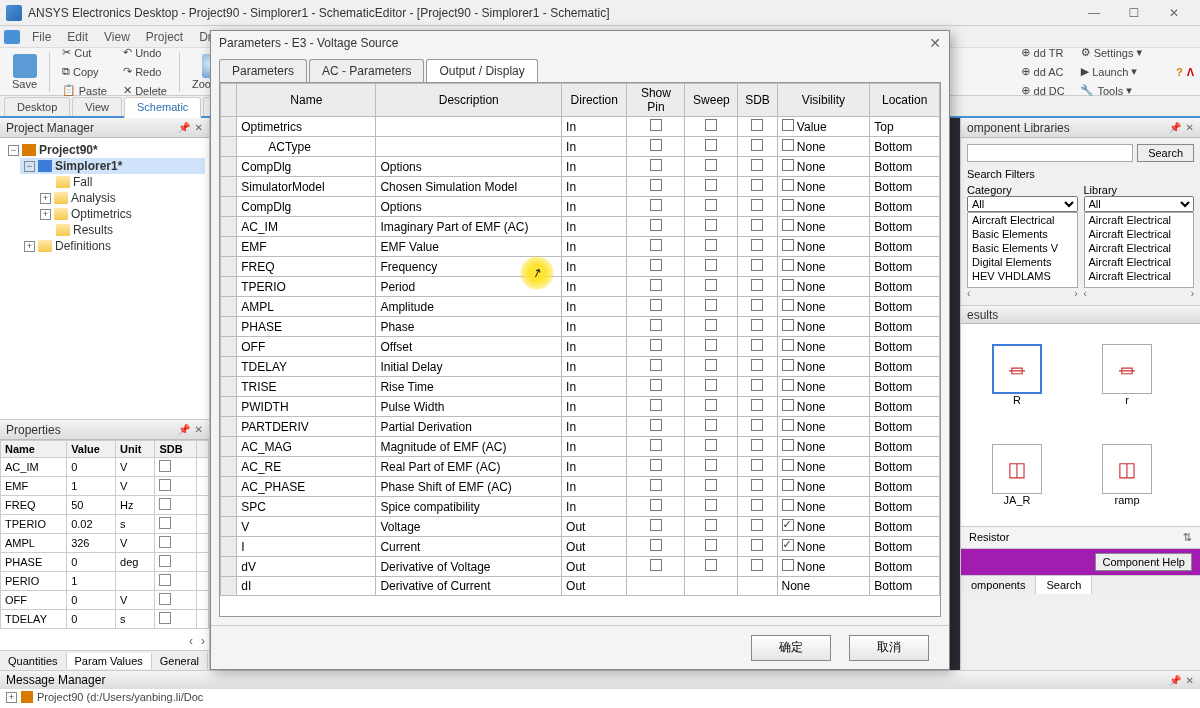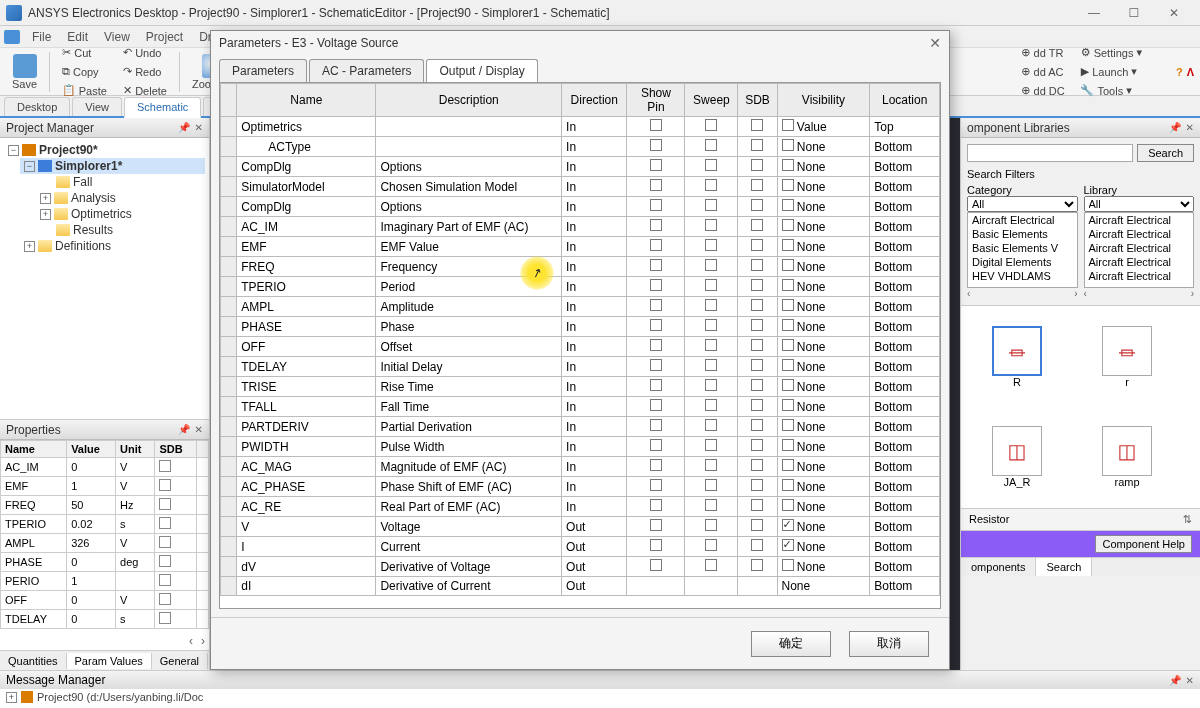--- a/index.html
+++ b/index.html
@@ -68,21 +68,21 @@
 .filters select { width:100%; font-size:11px; }
 .filters .listbox { border:1px solid #aaa; background:#fff; height:76px; overflow:auto; font-size:11px; }
 .filters .listbox div { padding:1px 4px; }
 .filters .scrollrow { display:flex; justify-content:space-between; font-size:10px; color:#666; }
 .results { border-top:1px solid #ccc; display:flex; flex-direction:column; flex:1; }
 .results .thumbs { display:flex; flex-wrap:wrap; padding:6px; gap:10px; background:#fff; overflow:auto;}
 .results .thumb { width:100px; height:90px; display:flex; flex-direction:column; align-items:center; justify-content:center; font-size:11px;}
 .results .thumb .box { width:50px; height:50px; border:2px solid #3b7dd8; display:flex; align-items:center; justify-content:center; }
 .results .thumb.plain .box { border:1px solid #aaa; }
 .results .namerow { display:flex; justify-content:space-between; padding:4px 8px; border-top:1px solid #ccc; font-size:11px; background:#f4f4f4;}
-.results .helprow { display:flex; justify-content:flex-end; padding:4px 8px; border-top:1px solid #ccc; background:#8b5cf6;}
+.results .helprow { display:flex; justify-content:flex-end; padding:4px 8px; border-top:1px solid #ccc; background:#a21caf;}
 .results .helprow button { font-size:11px; padding:2px 6px; border:1px solid #888; background:#eee;}
 .results .bottomtabs { display:flex; font-size:11px; border-top:1px solid #ccc; background:#eee;}
 .results .bottomtabs div { padding:3px 10px; border-right:1px solid #ccc;}
 .results .bottomtabs .active{ background:#fff;}
 
 
 .msgmgr { height: 38px; border-top:1px solid #ccc; background:#fff; }
 .msgmgr .hdr { height:18px; background:linear-gradient(#f4f4f4,#ddd); font-size:12px; padding:0 6px; display:flex; align-items:center;}
 .msgmgr .body { font-size:11px; padding:2px 6px; color:#444; display:flex; align-items:center; gap:4px;}
 .msgmgr .body .toggle { width:11px; height:11px; border:1px solid #888; font-size:9px; line-height:9px; text-align:center;}
@@ -95,21 +95,21 @@
 .modal .mtabs .mtab { padding:4px 12px; border:1px solid #999; border-bottom:none; background:#eee; margin-right:2px; border-radius:3px 3px 0 0; color:#333;}
 .modal .mtabs .mtab.active { background:#fff; }
 .modal .gridarea { flex:1; margin:0 8px 8px; border:1px solid #999; background:#fff; overflow:auto; position:relative;}
 .modal table { width:100%; border-collapse:collapse; font-size:12px; }
 .modal th, .modal td { border:1px solid #bbb; padding:2px 4px; background:#fff; }
 .modal th { background:#ececec; font-weight:normal; text-align:center; }
 .modal td.rowhdr { background:#ececec; width:14px; }
 .modal .chk { width:12px; height:12px; border:1px solid #777; display:inline-block; background:#fff; position:relative;}
 .modal .chk.shadow::before { content:""; position:absolute; left:-3px; top:-1px; width:12px; height:12px; border:1px solid #aaa; background:#fff; z-index:-1;}
 .modal .chk.checked::after { content:"✓"; position:absolute; left:0; top:-2px; font-size:11px; color:#333;}
-.modal .btnrow { height:52px; display:flex; justify-content:flex-end; align-items:center; gap:18px; padding:0 20px; border-top:1px solid #ccc;}
+.modal .btnrow { height:44px; display:flex; justify-content:flex-end; align-items:center; gap:18px; padding:0 20px; border-top:1px solid #ccc;}
 .modal .btnrow button { width:80px; height:26px; border:1px solid #888; background:linear-gradient(#fff,#e6e6e6); font-size:12px;}
 
 
 .cursor-hl { position:absolute; width:34px; height:34px; border-radius:50%; background: radial-gradient(circle,#ffe432 35%, rgba(255,228,50,.5) 65%, rgba(255,228,50,0) 72%); z-index: 50; pointer-events:none; display:flex; align-items:center; justify-content:center;}
 .cursor-hl::after { content:"↖"; transform: scaleX(-1) rotate(20deg); font-size:12px; color:#222;}
 </style>
 </head>
 <body>
 
 <div class="titlebar">
@@ -426,20 +426,23 @@
               <div>Aircraft Electrical</div>
             </div>
           <div class="scrollrow">
               <span>‹</span>
               <span>›</span>
             </div>
         </div>
       </div>
     </div>
     <div class="results">
+      <div class="panel-header" style="height:18px;">
+          <span>esults</span>
+        </div>
       <div class="thumbs">
           <div class="thumb">
             <div class="box">
               <span style="color:#c33;font-size:20px;">⏛</span>
             </div>
             <span>R</span>
           </div>
           <div class="thumb plain">
             <div class="box">
               <span style="color:#c33;font-size:20px;">⏛</span>
@@ -664,77 +667,77 @@
             <td style="width:160px;margin-left:31px;">Rise Time</td>
             <td style="width:55px;">In</td>
             <td style="width:50px;text-align:center;"><span class="chk"></span></td>
             <td style="width:40px;text-align:center;"><span class="chk"></span></td>
             <td style="width:30px;text-align:center;"><span class="chk"></span></td>
             <td style="width:80px;"><span class="chk shadow"></span> None</td>
             <td style="width:60px;">Bottom</td>
           </tr>
           <tr>
             <td class="rowhdr"></td>
-            <td style="width:120px;">TFALL</td>
-            <td style="width:160px;">Fall Time</td>
+            <td style="width:120px;">PWIDTH</td>
+            <td style="width:160px;">Pulse Width</td>
             <td style="width:55px;">In</td>
             <td style="width:50px;text-align:center;"><span class="chk"></span></td>
             <td style="width:40px;text-align:center;"><span class="chk"></span></td>
             <td style="width:30px;text-align:center;"><span class="chk"></span></td>
             <td style="width:80px;"><span class="chk shadow"></span> None</td>
             <td style="width:60px;">Bottom</td>
           </tr>
           <tr>
             <td class="rowhdr"></td>
             <td style="width:120px;">PARTDERIV</td>
             <td style="width:160px;">Partial Derivation</td>
             <td style="width:55px;">In</td>
             <td style="width:50px;text-align:center;"><span class="chk"></span></td>
             <td style="width:40px;text-align:center;"><span class="chk"></span></td>
             <td style="width:30px;text-align:center;"><span class="chk"></span></td>
             <td style="width:80px;"><span class="chk shadow"></span> None</td>
             <td style="width:60px;">Bottom</td>
           </tr>
           <tr>
             <td class="rowhdr"></td>
-            <td style="width:120px;">PWIDTH</td>
-            <td style="width:160px;">Pulse Width</td>
-            <td style="width:55px;">In</td>
-            <td style="width:50px;text-align:center;"><span class="chk"></span></td>
-            <td style="width:40px;text-align:center;"><span class="chk"></span></td>
-            <td style="width:30px;text-align:center;"><span class="chk"></span></td>
-            <td style="width:80px;"><span class="chk shadow"></span> None</td>
-            <td style="width:60px;">Bottom</td>
-          </tr>
-          <tr>
-            <td class="rowhdr"></td>
             <td style="width:120px;">AC_MAG</td>
             <td style="width:160px;">Magnitude of EMF (AC)</td>
             <td style="width:55px;">In</td>
             <td style="width:50px;text-align:center;"><span class="chk"></span></td>
             <td style="width:40px;text-align:center;"><span class="chk"></span></td>
             <td style="width:30px;text-align:center;"><span class="chk"></span></td>
             <td style="width:80px;"><span class="chk shadow"></span> None</td>
             <td style="width:60px;">Bottom</td>
           </tr>
           <tr>
             <td class="rowhdr"></td>
+            <td style="width:120px;">AC_RE</td>
+            <td style="width:160px;">Real Part of EMF (AC)</td>
+            <td style="width:55px;">In</td>
+            <td style="width:50px;text-align:center;"><span class="chk"></span></td>
+            <td style="width:40px;text-align:center;"><span class="chk"></span></td>
+            <td style="width:30px;text-align:center;"><span class="chk"></span></td>
+            <td style="width:80px;"><span class="chk shadow"></span> None</td>
+            <td style="width:60px;">Bottom</td>
+          </tr>
+          <tr>
+            <td class="rowhdr"></td>
             <td style="width:120px;">AC_PHASE</td>
             <td style="width:160px;">Phase Shift of EMF (AC)</td>
             <td style="width:55px;">In</td>
             <td style="width:50px;text-align:center;"><span class="chk"></span></td>
             <td style="width:40px;text-align:center;"><span class="chk"></span></td>
             <td style="width:30px;text-align:center;"><span class="chk"></span></td>
             <td style="width:80px;"><span class="chk shadow"></span> None</td>
             <td style="width:60px;">Bottom</td>
           </tr>
           <tr>
             <td class="rowhdr"></td>
-            <td style="width:120px;">AC_RE</td>
-            <td style="width:160px;">Real Part of EMF (AC)</td>
+            <td style="width:120px;">SPC</td>
+            <td style="width:160px;">Spice compatibility</td>
             <td style="width:55px;">In</td>
             <td style="width:50px;text-align:center;"><span class="chk"></span></td>
             <td style="width:40px;text-align:center;"><span class="chk"></span></td>
             <td style="width:30px;text-align:center;"><span class="chk"></span></td>
             <td style="width:80px;"><span class="chk shadow"></span> None</td>
             <td style="width:60px;">Bottom</td>
           </tr>
           <tr>
             <td class="rowhdr"></td>
             <td style="width:120px;">V</td>

